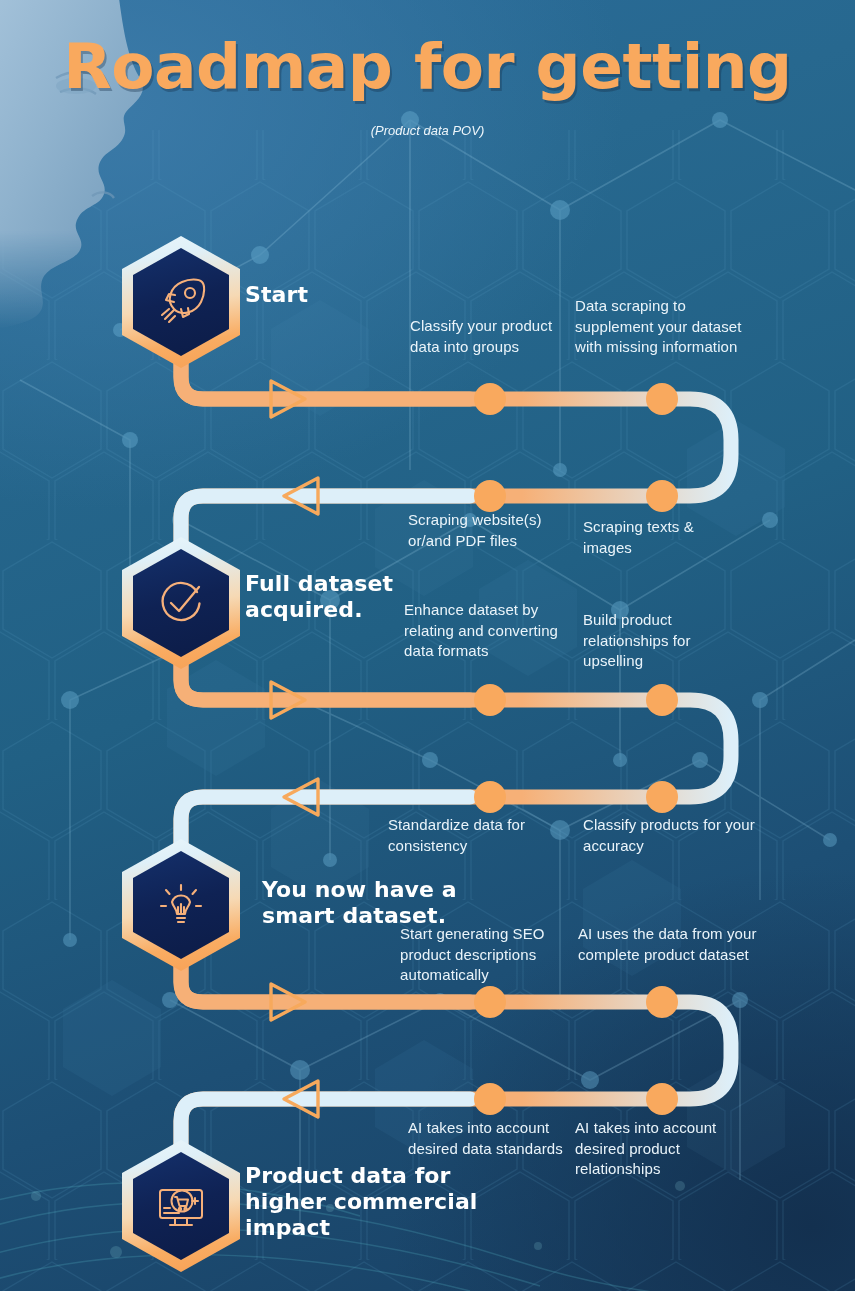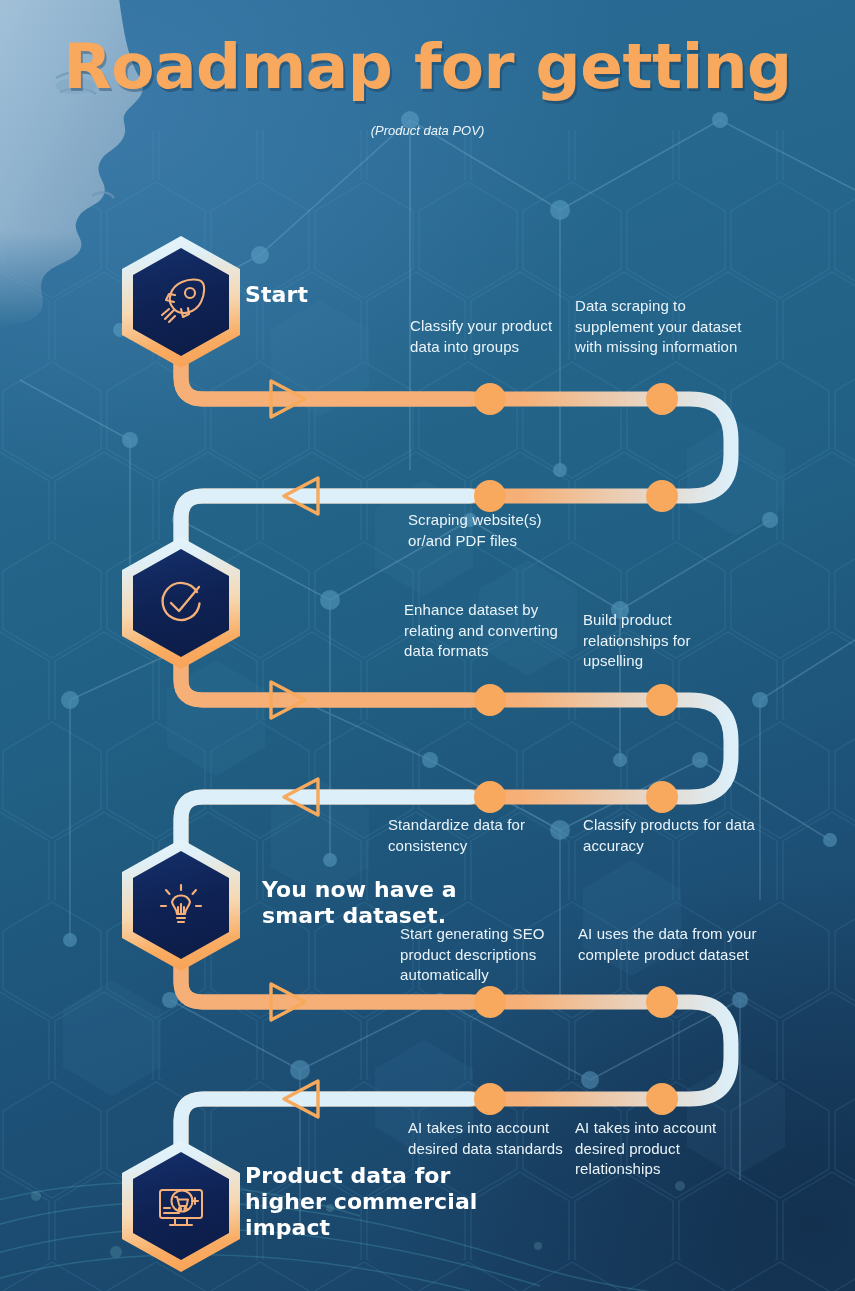--- a/index.html
+++ b/index.html
@@ -324,20 +324,22 @@
     <div class="hexouter"></div>
     <div class="hexinner">
       <svg width="58" height="58" viewBox="0 0 58 58">
         <g fill="none" stroke="#f6b07a" stroke-width="2.3" stroke-linecap="round" stroke-linejoin="round">
           <path d="M45,18 A18.5,18.5 0 1 0 47.5,29.5"></path>
           <path d="M19,29 L27,37 L47,13"></path>
         </g>
       </svg>
     </div>
   </div>
+  <div class="stagelabel" style="left:245px; top:571px;">Full dataset
+acquired.</div>
 
   <div class="hexnode" style="left:122px; top:839px;">
     <div class="hexouter"></div>
     <div class="hexinner">
       <svg width="58" height="58" viewBox="0 0 58 58">
         <g fill="none" stroke="#f6b07a" stroke-width="2.1" stroke-linecap="round" stroke-linejoin="round">
           <path d="M20,26 A9.5,9.5 0 0 1 38,26 C37,31 33,33 33,38 L25,38 C25,33 21,31 20,26 Z"></path>
           <path d="M25,42 L33,42"></path>
           <path d="M26,46 L32,46"></path>
           <path d="M29,28 L29,38"></path>
@@ -384,33 +386,35 @@
 product data
 into groups</div>
   <div class="cap" style="left:575px; top:296px; width:178px;">Data scraping to
 supplement your
 dataset with missing
 information</div>
 
   <div class="cap" style="left:408px; top:510px; width:172px;">Scraping
 website(s) or/and
 PDF files</div>
+  <div class="cap" style="left:583px; top:517px; width:160px;">Scraping texts &amp;
+images</div>
 
   <div class="cap" style="left:404px; top:600px; width:182px;">Enhance dataset by
 relating and
 converting data
 formats</div>
   <div class="cap" style="left:583px; top:610px; width:162px;">Build product
 relationships for
 upselling</div>
 
   <div class="cap" style="left:388px; top:815px; width:172px;">Standardize data
 for consistency</div>
   <div class="cap" style="left:583px; top:815px; width:172px;">Classify products
-for data accuracy</div>
+for your accuracy</div>
 
   <div class="cap" style="left:400px; top:924px; width:190px;">Start generating SEO
 product descriptions
 automatically</div>
   <div class="cap" style="left:578px; top:924px; width:186px;">AI uses the data
 from your complete
 product dataset</div>
 
   <div class="cap" style="left:408px; top:1118px; width:170px;">AI takes into
 account desired

